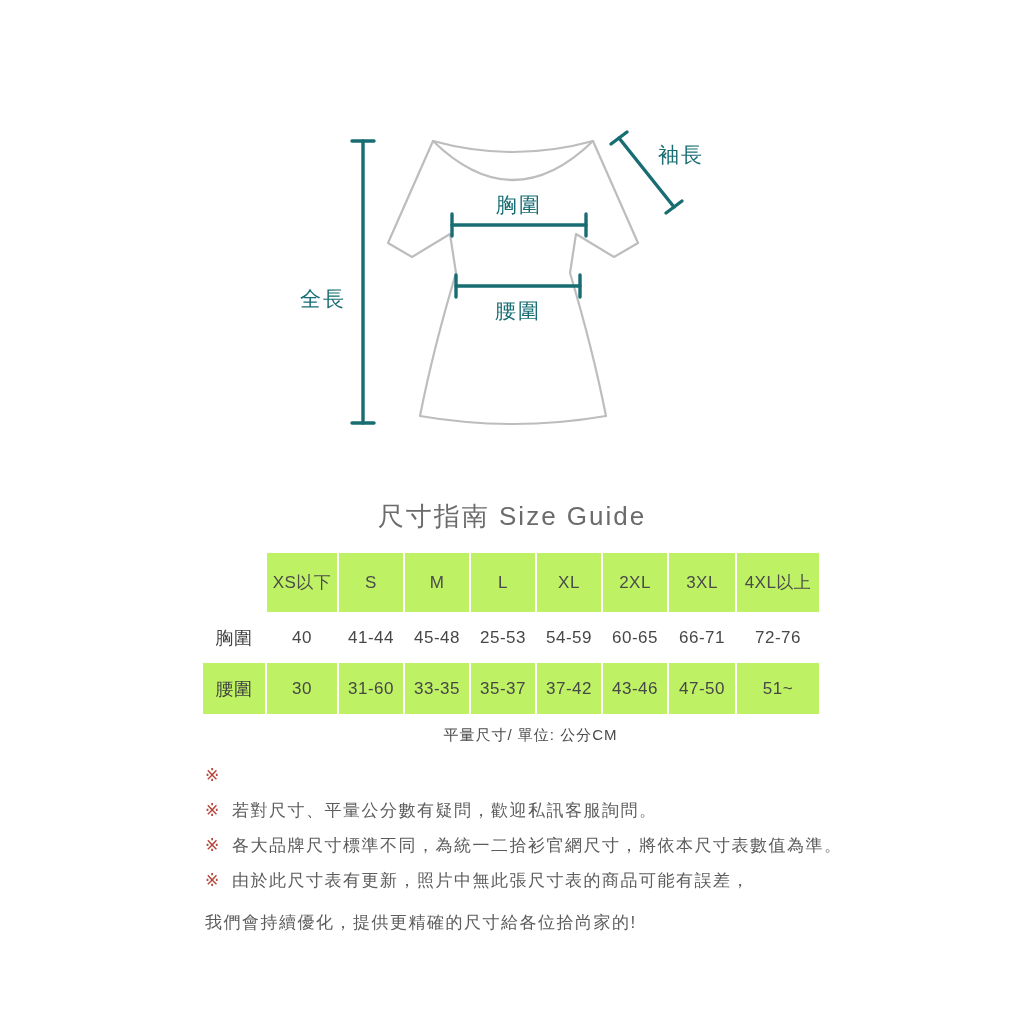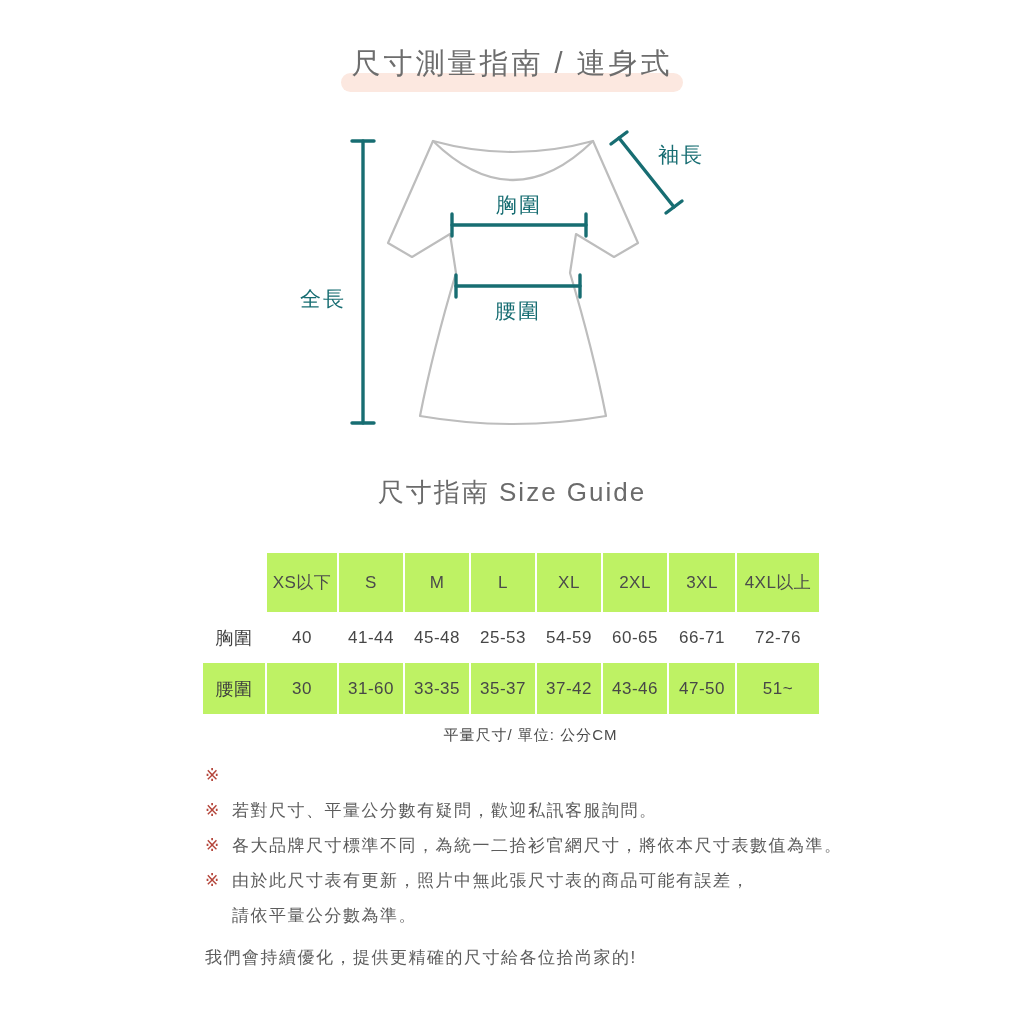--- a/index.html
+++ b/index.html
@@ -20,21 +20,21 @@
     border-radius:10px;background:#fce8e0;
   }
 
   
   .diagram{position:absolute;left:280px;top:118px;width:460px;height:335px;}
   .diagram svg{display:block;}
   .measure-label{font-size:21px;letter-spacing:2px;fill:#176d72;font-weight:500;}
 
   
   .section-title{
-    position:absolute;top:475px;left:0;width:1024px;text-align:center;
+    position:absolute;top:499px;left:0;width:1024px;text-align:center;
     font-size:26px;letter-spacing:2px;color:#6b6b6b;font-weight:500;
   }
 
   
   .size-table{
     position:absolute;left:203px;top:553px;
     display:grid;
     grid-template-columns:62px 70px 64px 64px 64px 64px 64px 66px 82px;
     grid-template-rows:59px 51px 51px;
     column-gap:2px;
@@ -63,26 +63,20 @@
     color:#5c5c5c;font-size:17px;letter-spacing:1.5px;white-space:nowrap;
   }
   .note-row.cont{padding-left:27px;}
   .note-row.closing{margin-top:7px;}
 </style>
 </head>
 <body>
 
 <div class="canvas">
 
-  <div class="title-block">
-    <span class="title-wrap">
-      <span class="title-hl"></span>
-      <span class="title-text">尺寸測量指南 / 連身式</span>
-    </span>
-  </div>
 
   <div class="diagram">
     <svg width="460" height="335" viewBox="0 0 460 335">
 
       <g stroke="#bdbdbd" stroke-width="2.2" fill="none" stroke-linejoin="round" stroke-linecap="round">
         <path d="M 153 23
                  L 108 125
                  L 132 139
                  L 170 116
                  L 176 155
@@ -169,21 +163,18 @@
       <span class="note-text">若對尺寸、平量公分數有疑問，歡迎私訊客服詢問。</span>
     </div>
     <div class="note-row">
       <span class="note-marker">※</span>
       <span class="note-text">各大品牌尺寸標準不同，為統一二拾衫官網尺寸，將依本尺寸表數值為準。</span>
     </div>
     <div class="note-row">
       <span class="note-marker">※</span>
       <span class="note-text">由於此尺寸表有更新，照片中無此張尺寸表的商品可能有誤差，</span>
     </div>
-    <div class="note-row cont">
-      <span class="note-text">請依平量公分數為準。</span>
-    </div>
     <div class="note-row closing">
       <span class="note-text">我們會持續優化，提供更精確的尺寸給各位拾尚家的!</span>
     </div>
   </div>
 
 </div>
 
 </body></html>

